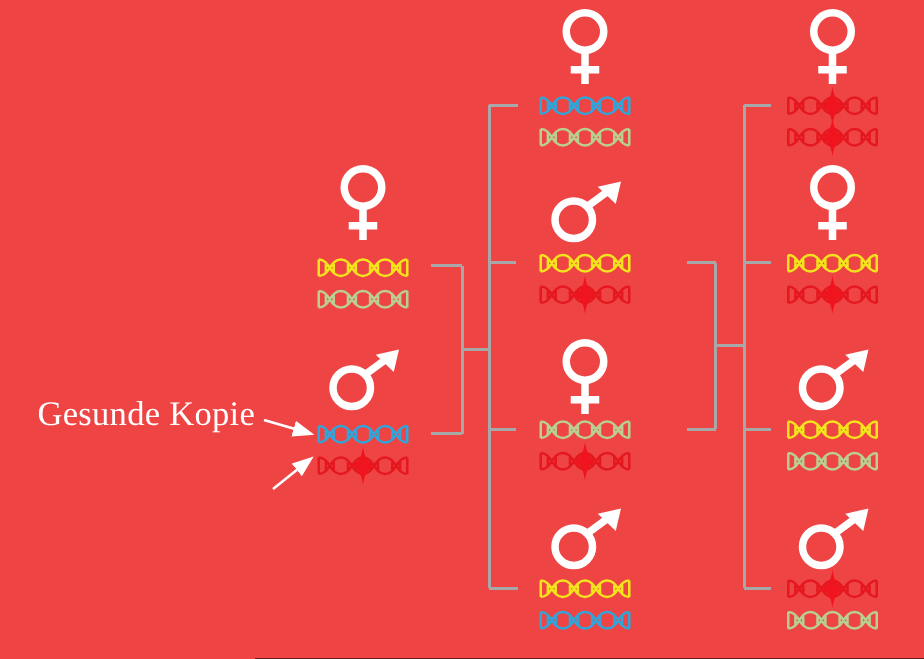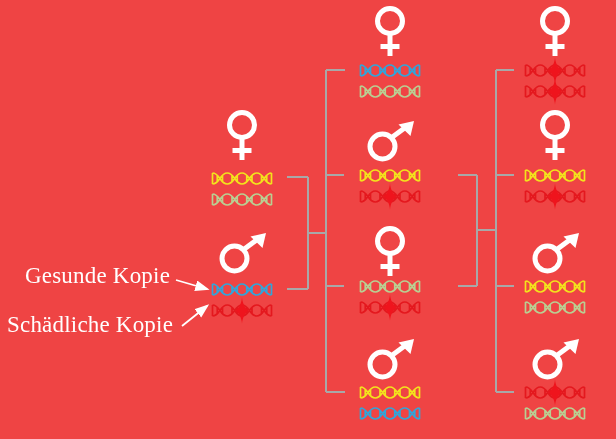--- a/index.html
+++ b/index.html
@@ -35,21 +35,20 @@
     <defs>
       <marker id="ah" markerWidth="9" markerHeight="8" refX="6.5" refY="3" orient="auto">
         <path d="M0,0 L8,3 L0,6 Z" fill="#ffffff"></path>
       </marker>
     </defs>
     <line class="arrow" x1="176" y1="280" x2="207" y2="289" marker-end="url(#ah)"></line>
     <line class="arrow" x1="182" y1="326" x2="207" y2="306" marker-end="url(#ah)"></line>
   </svg>
 
   <div class="label" id="lbl-healthy">Gesunde Kopie</div>
-  <div class="label" id="lbl-harmful">Schädliche Kopie</div>
 
   <div id="persons">
       <div class="person-part" style="left: 223px; top: 110px;"><svg width="38" height="52" viewBox="0 0 38 52" style="position:static;overflow:visible">
     <circle cx="19" cy="15" r="12.5" fill="none" stroke="#ffffff" stroke-width="5"></circle>
     <line x1="19" y1="27.5" x2="19" y2="50" stroke="#ffffff" stroke-width="5"></line>
     <line x1="9.5" y1="40.5" x2="28.5" y2="40.5" stroke="#ffffff" stroke-width="5"></line>
   </svg></div>
       <div class="person-part" style="left: 211px; top: 170.5px;"><svg width="62" height="15" viewBox="0 0 124 30" style="position:static;overflow:visible">
     <path d="M3,4 C18,4 17.5,26 32.5,26 C47.5,26 47,4 62,4 C77,4 76.5,26 91.5,26 C106.5,26 106,4 121,4 M3,26 C18,26 17.5,4 32.5,4 C47.5,4 47,26 62,26 C77,26 76.5,4 91.5,4 C106.5,4 106,26 121,26 M3,4 V26 M121,4 V26 M12.5,9.5 V20.5 M23,9.5 V20.5 M42,9.5 V20.5 M52.5,9.5 V20.5 M71.5,9.5 V20.5 M82,9.5 V20.5 M101,9.5 V20.5 M111.5,9.5 V20.5" fill="none" stroke="#f3e31c" stroke-width="3.4"></path>
     </svg></div>

